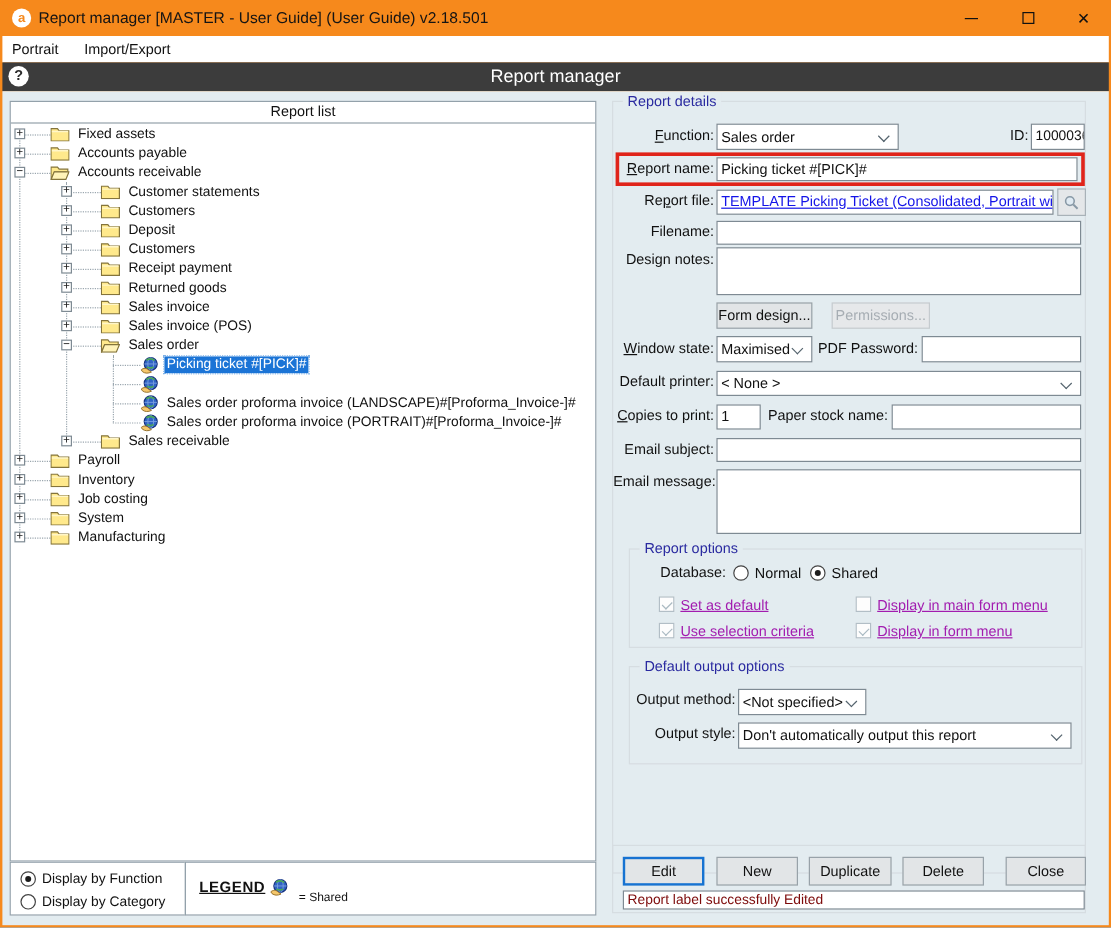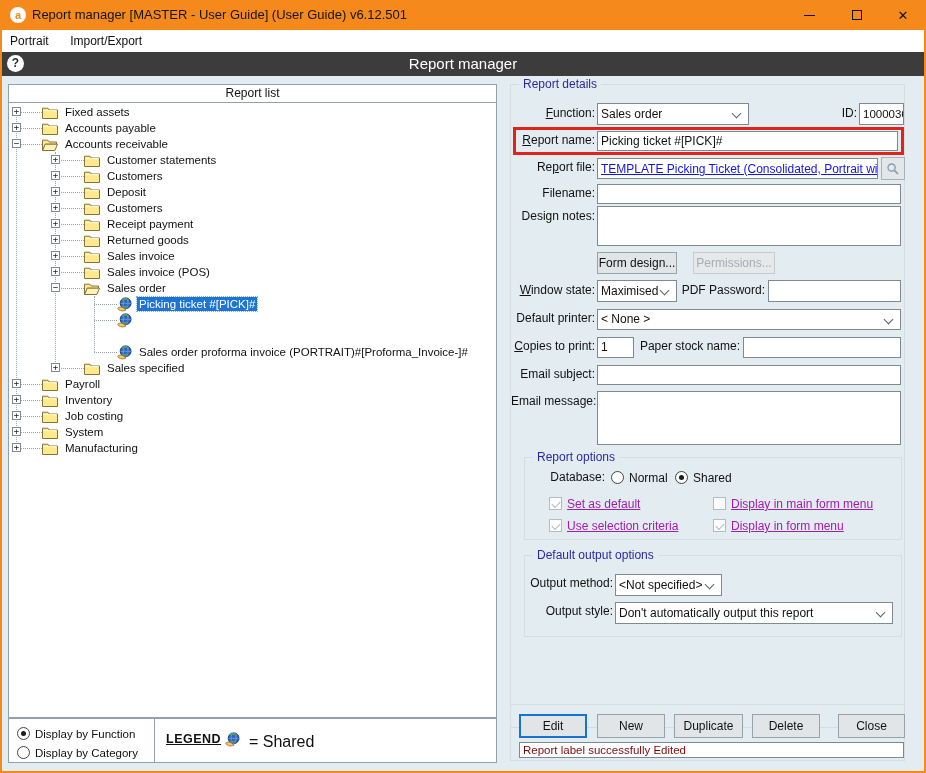--- a/index.html
+++ b/index.html
@@ -48,21 +48,21 @@
   .box { position:absolute; background:#fff; border:1px solid #93A1AA; }
   .display-box { left:6px; top:642px; width:147px; height:45px; }
   .legend-box  { left:152px; top:642px; width:343px; height:45px; }
   .radio-row { position:absolute; left:8px; height:16px; }
   .radio { display:inline-block; width:13px; height:13px; border:1px solid #444; border-radius:50%;
            background:#fff; position:relative; vertical-align:middle; }
   .radio.checked::after { content:""; position:absolute; left:3px; top:3px; width:5px; height:5px; border-radius:50%; background:#1c1c1c; }
   .rlabel { font-size:11.5px; vertical-align:middle; margin-left:5px; }
   .legend-title { position:absolute; left:11px; top:13px; font-size:12.5px; font-weight:bold; text-decoration:underline; letter-spacing:.5px; }
   .legend-icon { position:absolute; left:70px; top:13px; }
-  .legend-text { position:absolute; left:94px; top:14px; font-size:16px;text-align:right; }
+  .legend-text { position:absolute; left:94px; top:24px; font-size:10px;text-align:right; }
 
   
   .gbox { position:absolute; border:1px solid #D6DDE1; }
   .gleg { position:absolute; top:-8px; left:8px; background:#E3ECF0; padding:0 4px; color:#2A2AA0; font-size:12px; line-height:14px; white-space:nowrap; }
   .report-details { left:508px; top:8px; width:395px; height:644px; }
   .actions-box { left:508px; top:628px; width:395px; height:57px; }
 
   .lbl { position:absolute; text-align:right; font-size:12px; line-height:21px; white-space:nowrap; }
   .u { text-decoration:underline; }
   .tinput { position:absolute; background:#fff; border:1px solid #7E8A93; font-size:12px; line-height:18px;
@@ -86,21 +86,21 @@
   .dlabel { position:absolute; font-size:12px; line-height:15px; color:#a21caf; white-space:nowrap;text-decoration:underline; }
   .blabel { position:absolute; font-size:12px; line-height:15px; color:#111; white-space:nowrap; }
 </style>
 </head>
 <body>
 
 <div class="window">
 
   <div class="titlebar">
     <span class="appicon">a</span>
-    <span class="wtitle">Report manager [MASTER - User Guide] (User Guide) v6.12.501</span>
+    <span class="wtitle">Report manager [MASTER - User Guide] (User Guide) v2.18.501</span>
     <span class="wc wc-min">
         <span class="glyph-min"></span>
       </span>
     <span class="wc wc-max">
         <span class="glyph-max"></span>
       </span>
     <span class="wc wc-close">✕</span>
   </div>
 
   <div class="menubar">
@@ -245,40 +245,52 @@
             <span class="hline" style="left:85px;width:23px"></span>
             <span class="ticon" style="left:108px"><svg width="15" height="15">
                 <circle cx="8.6" cy="6.3" r="5.4" fill="#2F63C4" stroke="#17337F"></circle>
                 <ellipse cx="8.6" cy="6.3" rx="2.4" ry="5.2" fill="none" stroke="#7FA3E4" stroke-width=".7"></ellipse>
                 <path d="M3.3 6.3h10.6" stroke="#7FA3E4" stroke-width=".7"></path>
                 <path d="M5 3.2c2.2-1.4 4.8-1.4 6.8.2" stroke="#49A65A" stroke-width="1.5" fill="none"></path>
                 <path d="M5.4 8.8c1.7 1 3.9 1 5.6 0" stroke="#49A65A" stroke-width="1.4" fill="none"></path>
                 <path d="M.7 11.2c1.8-1.7 4.5-1.6 6.1.1l2.4 1.7c-2.7 1.4-5.5 1.2-7.5-.3z" fill="#F5C76B" stroke="#94702B" stroke-width=".8"></path>
               </svg></span>
           </div>
+          <div class="tree-row" style="top: 224px;">
+            <span class="hline" style="left:85px;width:23px"></span>
+            <span class="ticon" style="left:108px"><svg width="15" height="15">
+                <circle cx="8.6" cy="6.3" r="5.4" fill="#2F63C4" stroke="#17337F"></circle>
+                <ellipse cx="8.6" cy="6.3" rx="2.4" ry="5.2" fill="none" stroke="#7FA3E4" stroke-width=".7"></ellipse>
+                <path d="M3.3 6.3h10.6" stroke="#7FA3E4" stroke-width=".7"></path>
+                <path d="M5 3.2c2.2-1.4 4.8-1.4 6.8.2" stroke="#49A65A" stroke-width="1.5" fill="none"></path>
+                <path d="M5.4 8.8c1.7 1 3.9 1 5.6 0" stroke="#49A65A" stroke-width="1.4" fill="none"></path>
+                <path d="M.7 11.2c1.8-1.7 4.5-1.6 6.1.1l2.4 1.7c-2.7 1.4-5.5 1.2-7.5-.3z" fill="#F5C76B" stroke="#94702B" stroke-width=".8"></path>
+              </svg></span>
+            <span class="tlabel" style="left:128px">Sales order proforma invoice (LANDSCAPE)#[Proforma_Invoice-]#</span>
+          </div>
           <div class="tree-row" style="top: 240px;">
             <span class="hline" style="left:85px;width:23px"></span>
             <span class="ticon" style="left:108px"><svg width="15" height="15">
                 <circle cx="8.6" cy="6.3" r="5.4" fill="#2F63C4" stroke="#17337F"></circle>
                 <ellipse cx="8.6" cy="6.3" rx="2.4" ry="5.2" fill="none" stroke="#7FA3E4" stroke-width=".7"></ellipse>
                 <path d="M3.3 6.3h10.6" stroke="#7FA3E4" stroke-width=".7"></path>
                 <path d="M5 3.2c2.2-1.4 4.8-1.4 6.8.2" stroke="#49A65A" stroke-width="1.5" fill="none"></path>
                 <path d="M5.4 8.8c1.7 1 3.9 1 5.6 0" stroke="#49A65A" stroke-width="1.4" fill="none"></path>
                 <path d="M.7 11.2c1.8-1.7 4.5-1.6 6.1.1l2.4 1.7c-2.7 1.4-5.5 1.2-7.5-.3z" fill="#F5C76B" stroke="#94702B" stroke-width=".8"></path>
               </svg></span>
             <span class="tlabel" style="left:128px">Sales order proforma invoice (PORTRAIT)#[Proforma_Invoice-]#</span>
           </div>
           <div class="tree-row" style="top: 256px;">
             <span class="hline" style="left:46px;width:29px"></span>
             <span class="expander" style="left:42px">+</span>
             <span class="ticon" style="left:75px"><svg width="16" height="13">
                 <path d="M.5 12.5V2.2h5.4L7.3 4h8.2v8.5z" fill="#FFE98C" stroke="#84743B"></path>
                 <path d="M1.2 4.6h13.6" stroke="#FFF6C8" stroke-width="1.2"></path>
               </svg></span>
-            <span class="tlabel" style="left:96px">Sales specified</span>
+            <span class="tlabel" style="left:96px">Sales receivable</span>
           </div>
           <div class="tree-row" style="top: 272px;">
             <span class="hline" style="left:7px;width:26px"></span>
             <span class="expander" style="left:3px">+</span>
             <span class="ticon" style="left:33px"><svg width="16" height="13">
                 <path d="M.5 12.5V2.2h5.4L7.3 4h8.2v8.5z" fill="#FFE98C" stroke="#84743B"></path>
                 <path d="M1.2 4.6h13.6" stroke="#FFF6C8" stroke-width="1.2"></path>
               </svg></span>
             <span class="tlabel" style="left:54px">Payroll</span>
           </div>

